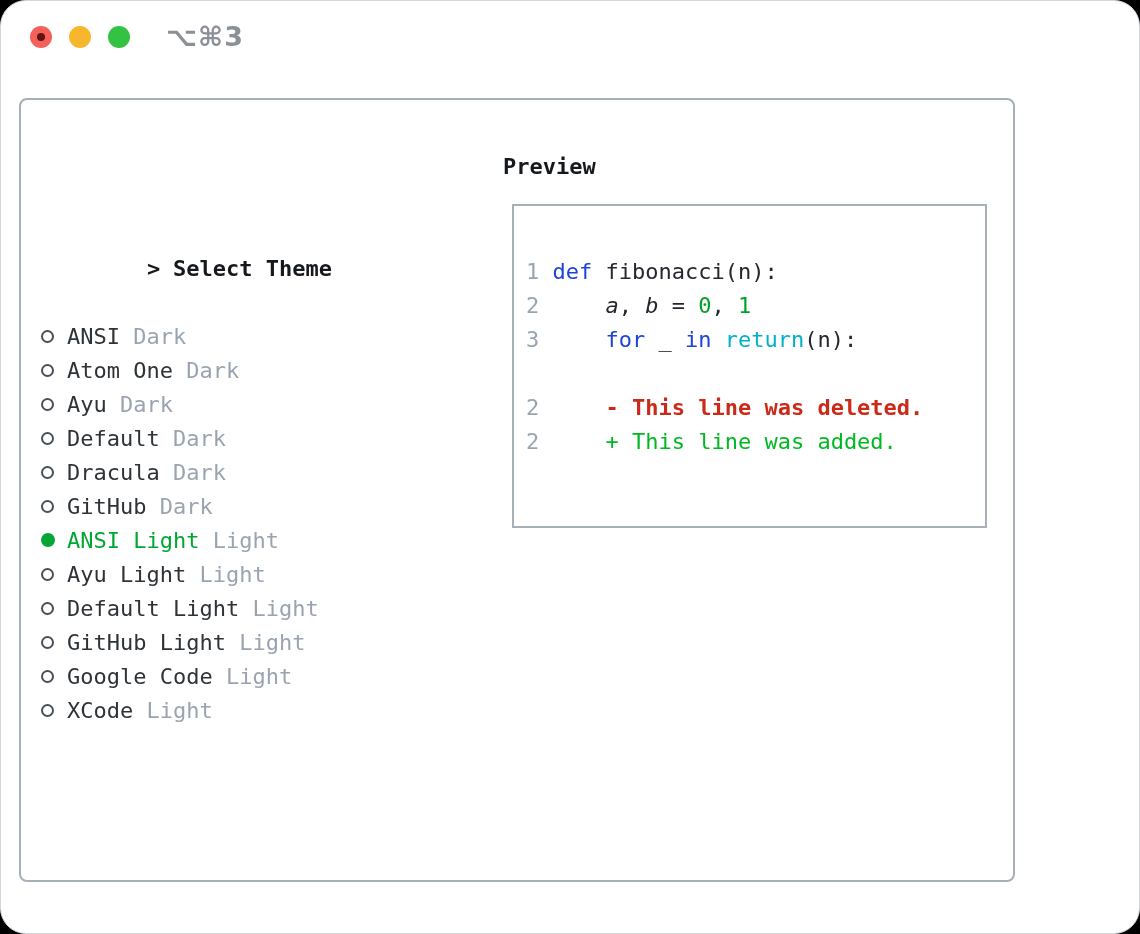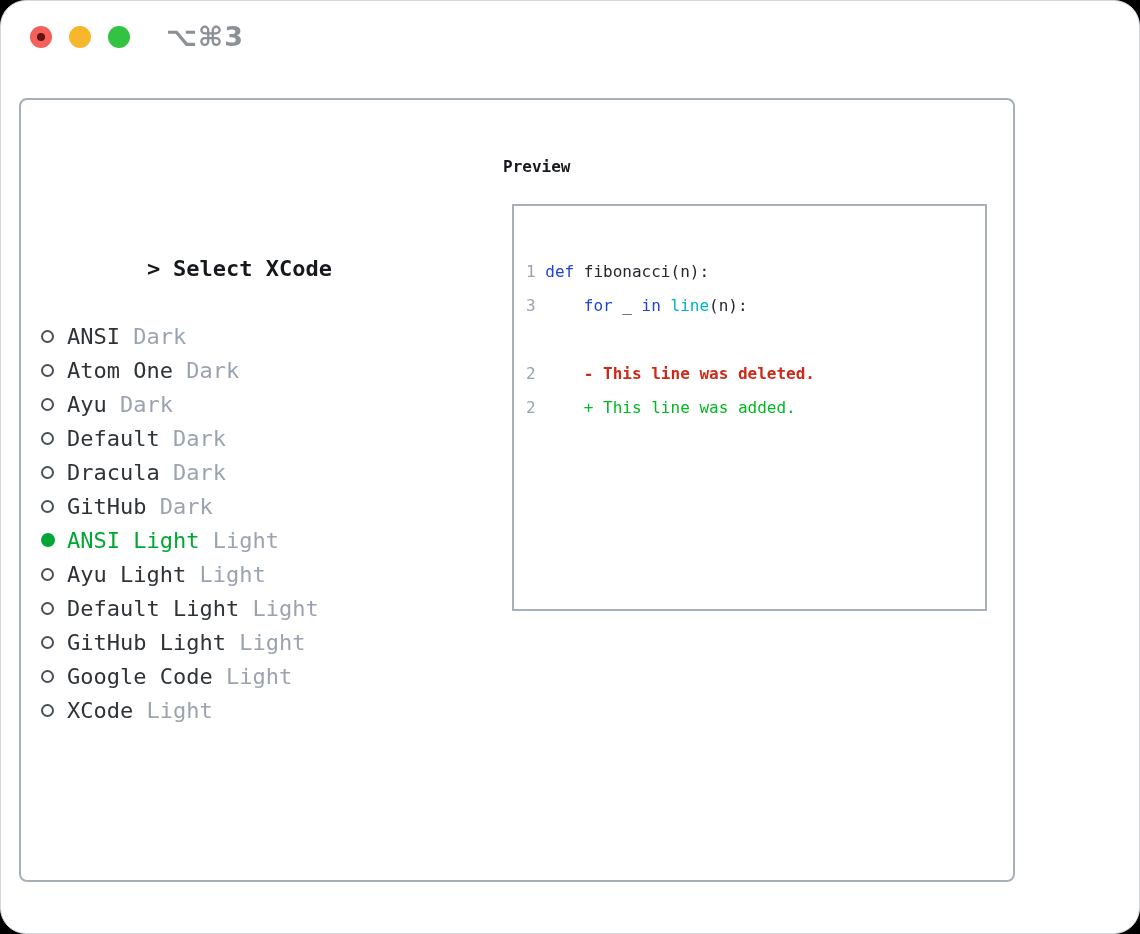--- a/index.html
+++ b/index.html
@@ -31,23 +31,23 @@
   .bullet-slot { display:inline-block; width:26px; }
   .cursor { font-weight:bold; color:var(--header-text); }
   .header-label { font-weight:bold; color:var(--header-text); }
   .dot { display:inline-block; width:13px; height:13px; border:2px solid #4a505a;
          border-radius:50%; vertical-align:1px; }
   .dot.sel { width:14px; height:14px; border:none; background:var(--accent-green); }
   .name { color:var(--text);margin-top:20px; }
   .name.sel-text { color:var(--accent-green);text-align:center; }
   .tag { color:var(--muted); }
 
-  .col-right { position:absolute; left:482px; top:50px; font-size:16px; line-height:34px; }
+  .col-right { position:absolute; left:482px; top:50px; font-size:22px; line-height:34px; }
   .preview-title { font-weight:bold; color:var(--header-text); white-space:pre; }
-  .preview-box { margin-left:9px; margin-top:20px; width:475px; height:407px;
+  .preview-box { margin-left:9px; margin-top:20px; width:475px; height:324px;
                  border:2px solid var(--panel-border); padding:15px 0 15px 12px;
                  overflow:hidden; background:#fff; }
   .code-row { height:34px; line-height:34px; white-space:pre; color:var(--code-text); }
   .gutter { display:inline-block; width:2ch; color:var(--muted); }
   .kw  { color:var(--keyword-blue); }
   .bi  { color:var(--builtin-cyan); }
   .num { color:var(--number-green); }
   .mut { color:var(--muted); }
   .del { color:var(--diff-red);font-weight:bold; }
   .add { color:var(--diff-green); }
@@ -64,40 +64,41 @@
     </span>
     <span class="tl yellow"></span>
     <span class="tl green"></span>
     <span class="window-title">⌥⌘3</span>
   </div>
 
   <div class="panel">
 
     <div class="col-left">
       <div class="row">
-        <span class="bullet-slot cursor">&gt;</span><span class="header-label">Select XCode</span>
+        <span class="bullet-slot cursor">&gt;</span><span class="header-label">Select Theme</span>
       </div>
       <div id="theme-items"><div class="row"><span class="bullet-slot"><span class="dot"></span></span><span class="name">ANSI</span> <span class="tag">Dark</span></div><div class="row"><span class="bullet-slot"><span class="dot"></span></span><span class="name">Atom One</span> <span class="tag">Dark</span></div><div class="row"><span class="bullet-slot"><span class="dot"></span></span><span class="name">Ayu</span> <span class="tag">Dark</span></div><div class="row"><span class="bullet-slot"><span class="dot"></span></span><span class="name">Default</span> <span class="tag">Dark</span></div><div class="row"><span class="bullet-slot"><span class="dot"></span></span><span class="name">Dracula</span> <span class="tag">Dark</span></div><div class="row"><span class="bullet-slot"><span class="dot"></span></span><span class="name">GitHub</span> <span class="tag">Dark</span></div><div class="row"><span class="bullet-slot"><span class="dot sel"></span></span><span class="name sel-text">ANSI Light</span> <span class="tag">Light</span></div><div class="row"><span class="bullet-slot"><span class="dot"></span></span><span class="name">Ayu Light</span> <span class="tag">Light</span></div><div class="row"><span class="bullet-slot"><span class="dot"></span></span><span class="name">Default Light</span> <span class="tag">Light</span></div><div class="row"><span class="bullet-slot"><span class="dot"></span></span><span class="name">GitHub Light</span> <span class="tag">Light</span></div><div class="row"><span class="bullet-slot"><span class="dot"></span></span><span class="name">Google Code</span> <span class="tag">Light</span></div><div class="row"><span class="bullet-slot"><span class="dot"></span></span><span class="name">XCode</span> <span class="tag">Light</span></div></div>
       <div class="row"></div>
       <div class="row">
         <span class="bullet-slot"></span>
       </div>
       
       
       
       
     </div>
 
     <div class="col-right">
       <div class="row preview-title">Preview</div>
       <div class="preview-box">
         <div id="code-lines">
             <div class="code-row"><span class="gutter"></span></div>
             <div class="code-row"><span class="gutter">1</span><span class="kw">def</span><span> fibonacci(n):</span></div>
-            <div class="code-row"><span class="gutter">3</span><span>    </span><span class="kw">for</span><span> _ </span><span class="kw">in</span><span> </span><span class="bi">line</span><span>(n):</span></div>
+            <div class="code-row"><span class="gutter">2</span><span>    </span><span class=" i">a</span><span>, </span><span class=" i">b</span><span> = </span><span class="num">0</span><span>, </span><span class="num">1</span></div>
+            <div class="code-row"><span class="gutter">3</span><span>    </span><span class="kw">for</span><span> _ </span><span class="kw">in</span><span> </span><span class="bi">return</span><span>(n):</span></div>
             <div class="code-row"><span class="gutter"></span></div>
             <div class="code-row"><span class="gutter">2</span><span class="del">    - This line was deleted.</span></div>
             <div class="code-row"><span class="gutter">2</span><span class="add">    + This line was added.</span></div>
             <div class="code-row"><span class="gutter"></span></div>
           </div>
       </div>
     </div>
 
   </div>
 </div>

